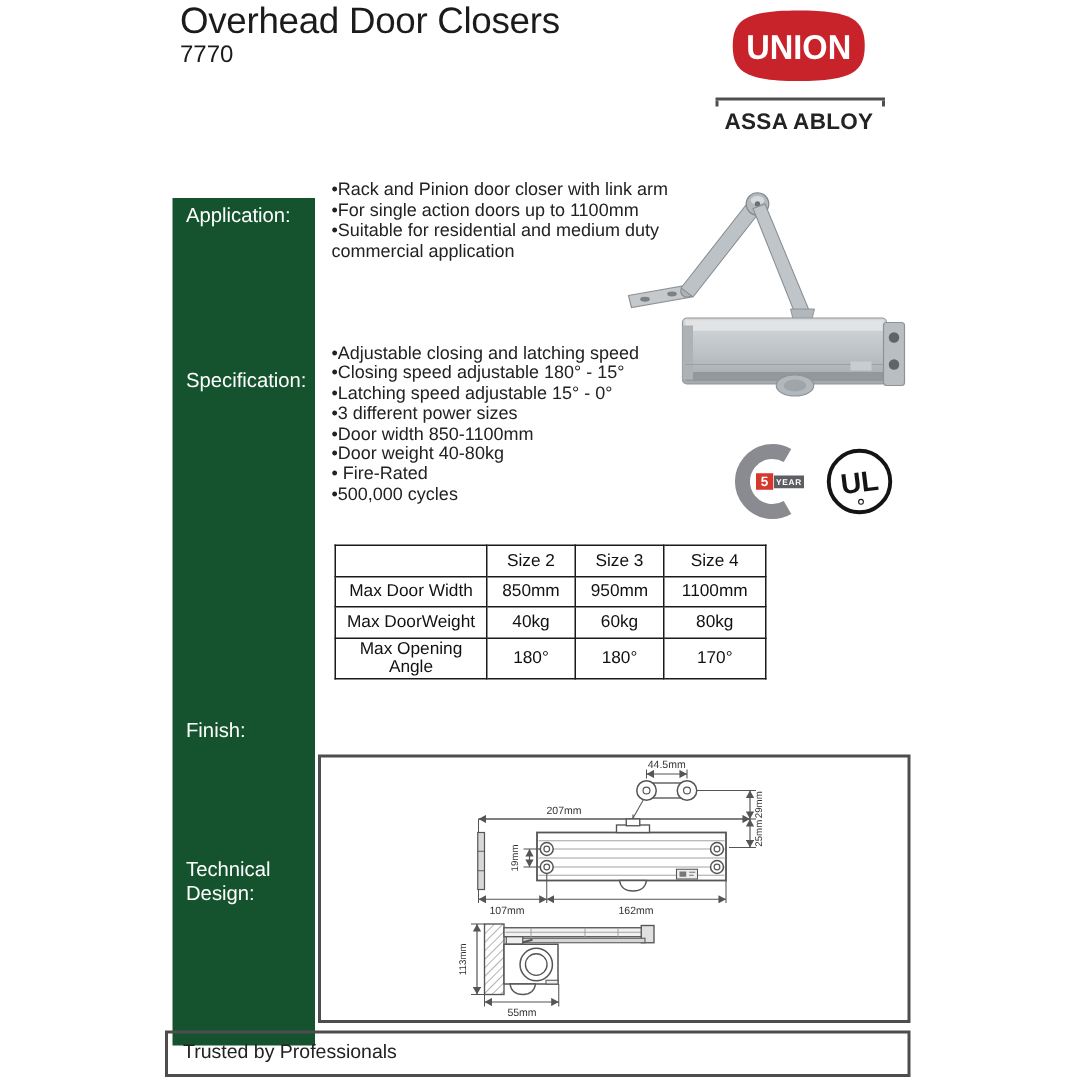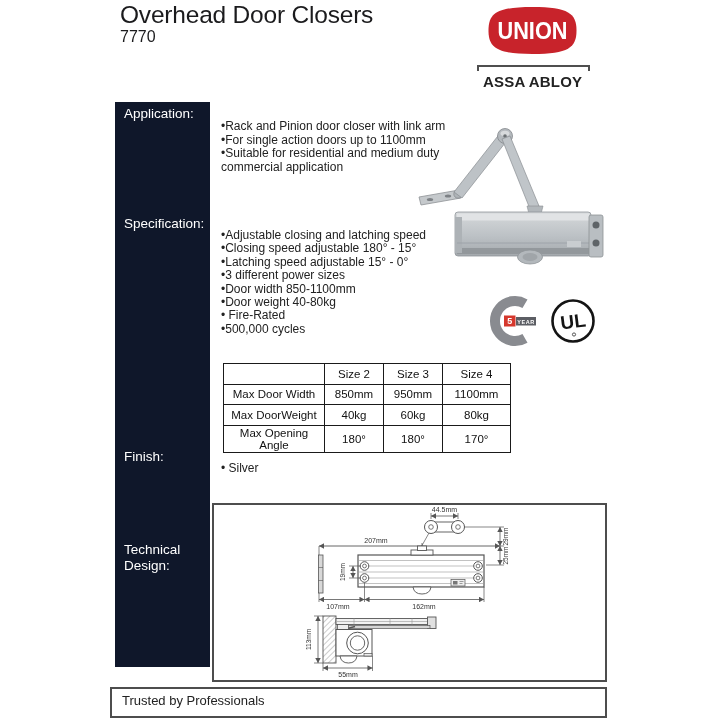--- a/index.html
+++ b/index.html
@@ -14,21 +14,21 @@
 
   .brand{position:absolute;left:477px;top:5px;width:120px;}
   .union-svg{display:block;margin-left:9px;}
   .bracket{position:relative;margin-top:9px;width:113px;border-top:2px solid #4f4f4f;height:4px;}
   .bracket::before,.bracket::after{content:"";position:absolute;top:0;width:2px;height:4px;background:#4f4f4f;}
   .bracket::before{left:0;}
   .bracket::after{right:0;}
   .assa{margin-left:6px;margin-top:2px;font-size:15px;font-weight:700;letter-spacing:0.2px;color:#232323;}
 
   
-  .sidebar{position:absolute;left:115px;top:102px;width:95px;height:565px;background:#0f172a;}
+  .sidebar{position:absolute;left:115px;top:132px;width:95px;height:565px;background:#14532d;}
   .side-label{position:absolute;left:9px;color:#ffffff;font-size:13.5px;line-height:16px;}
   .lab-app{top:4px;}
   .lab-spec{top:114px;}
   .lab-finish{top:347px;}
   .lab-tech{top:440px;}
 
   
   .blist{position:absolute;font-size:12px;line-height:13.5px;color:#222;}
   .app-list{left:221px;top:120px;width:226px;}
   .spec-list{left:221px;top:229px;width:252px;line-height:13.4px;}
@@ -92,23 +92,20 @@
     <div>•Adjustable closing and latching speed</div>
     <div>•Closing speed adjustable 180° - 15°</div>
     <div>•Latching speed adjustable 15° - 0°</div>
     <div>•3 different power sizes</div>
     <div>•Door width 850-1100mm</div>
     <div>•Door weight 40-80kg</div>
     <div>• Fire-Rated</div>
     <div>•500,000 cycles</div>
   </div>
 
-  <div class="blist finish-list">
-    <div>• Silver</div>
-  </div>
 
   <div class="photo">
     <svg width="195" height="157" viewBox="0 0 195 157">
       <defs>
         <linearGradient id="bodyg" x1="0" y1="0" x2="0" y2="1">
           <stop offset="0" stop-color="#d6d9db"></stop>
             <stop offset="0.55" stop-color="#bcc1c5"></stop>
             <stop offset="1" stop-color="#a4a9ad"></stop>
         </linearGradient>
       </defs>

